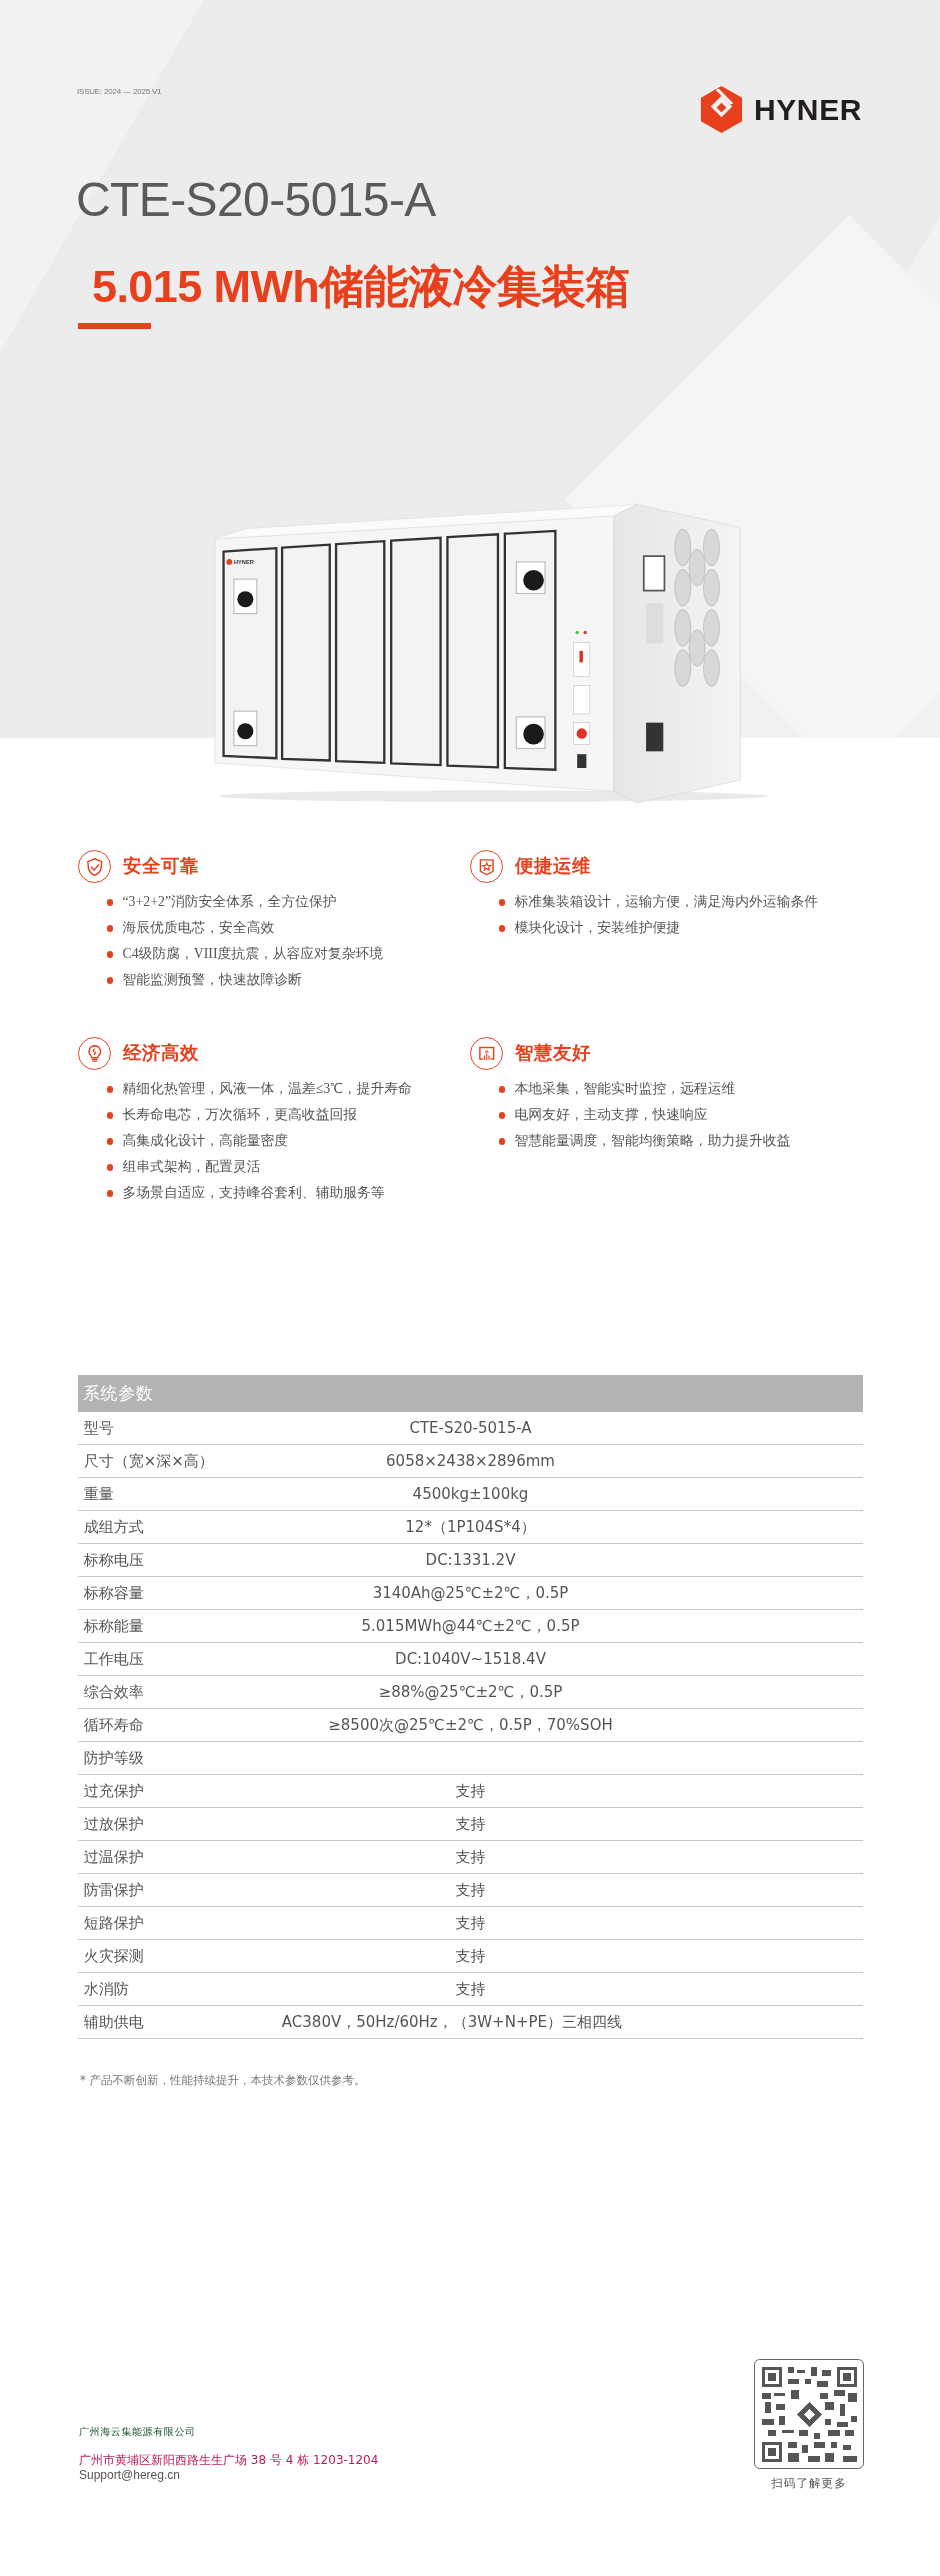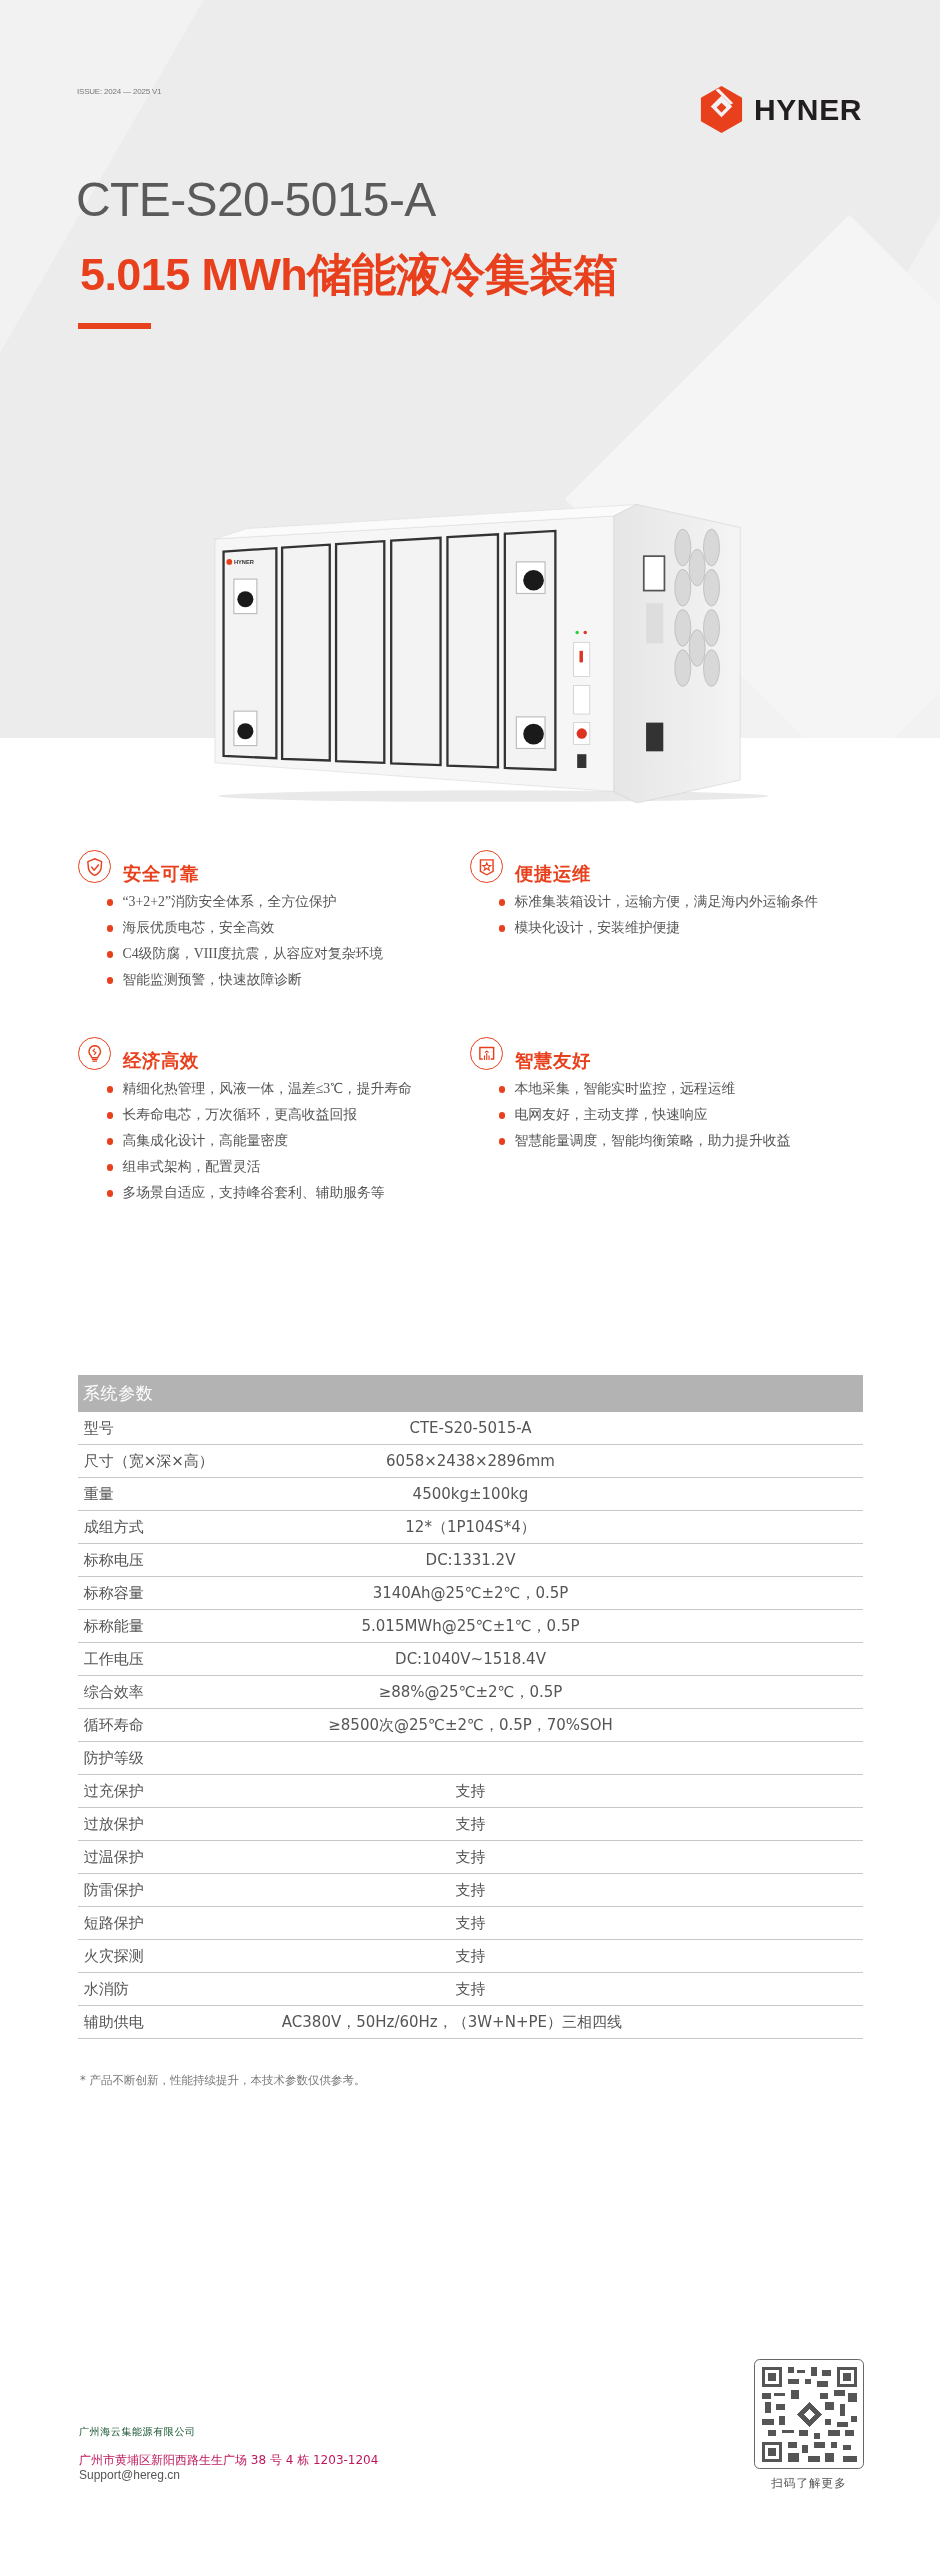--- a/index.html
+++ b/index.html
@@ -50,21 +50,21 @@
   
   .feature { position: absolute; }
   .feature .icon {
     position: absolute; left: 0; top: 0; width: 33px; height: 33px;
     border: 1.1px solid #e8401c; border-radius: 50%; box-sizing: border-box;
     display: flex; align-items: center; justify-content: center;
   }
   .feature .icon svg { width: 19.5px; height: 19.5px; }
   .feature .ftitle {
     position: absolute; left: 45px; top: 3.4px; font-size: 18.4px; font-weight: bold;
-    color: #e8401c; white-space: nowrap; letter-spacing: 0.6px; margin-top: 8px;
+    color: #e8401c; white-space: nowrap; letter-spacing: 0.6px;
   }
   .feature ul { position: absolute; left: 27.5px; top: 39px; margin: 0; padding: 0; list-style: none; font-family: Liberation Serif, serif; }
   .feature li {
     position: relative; padding-left: 17px; height: 26px; line-height: 26px;
     font-size: 13.8px; color: #555; white-space: nowrap;
   }
   .feature li::before {
     content: ""; position: absolute; left: 1.1px; top: 9.8px; width: 6.9px; height: 6.9px;
     border-radius: 50%; background: #e8401c;
   }
@@ -109,21 +109,21 @@
   <svg viewBox="0 0 100 100">
     <polygon points="50,2 92,26 92,74 50,98 8,74 8,26" fill="#e8401c"></polygon>
     <polygon points="50,22 72,44 50,66 28,44" fill="#f2f2f2"></polygon>
     <polygon points="38,10 44,7 74,37 68,40" fill="#f2f2f2"></polygon>
     <polygon points="40,46 50,36 60,46 50,56" fill="#e8401c"></polygon>
   </svg>
   <span class="word">HYNER</span>
 </div>
 
 <h1 class="title" style="margin:0;">CTE-S20-5015-A</h1>
-<h2 class="subtitle" style="margin:4px;">5.015 MWh储能液冷集装箱</h2>
+<h2 class="subtitle" style="margin:16px;">5.015 MWh储能液冷集装箱</h2>
 <div class="red-bar"></div>
 
 <div class="product">
   <svg viewBox="0 0 970 540" width="557" height="310">
     <defs>
       <linearGradient id="sideG" x1="0" x2="1">
           <stop offset="0" stop-color="#e6e6e6"></stop>
           <stop offset="1" stop-color="#f4f4f4"></stop>
         </linearGradient>
     </defs>
@@ -269,21 +269,21 @@
   <div class="row">
       <span class="k">标称电压</span>
       <span class="v">DC:1331.2V</span>
     </div>
   <div class="row">
       <span class="k">标称容量</span>
       <span class="v">3140Ah@25℃±2℃，0.5P</span>
     </div>
   <div class="row">
       <span class="k">标称能量</span>
-      <span class="v">5.015MWh@25℃±1℃，0.5P</span>
+      <span class="v">5.015MWh@44℃±2℃，0.5P</span>
     </div>
   <div class="row">
       <span class="k">工作电压</span>
       <span class="v">DC:1040V~1518.4V</span>
     </div>
   <div class="row">
       <span class="k">综合效率</span>
       <span class="v">≥88%@25℃±2℃，0.5P</span>
     </div>
   <div class="row">

